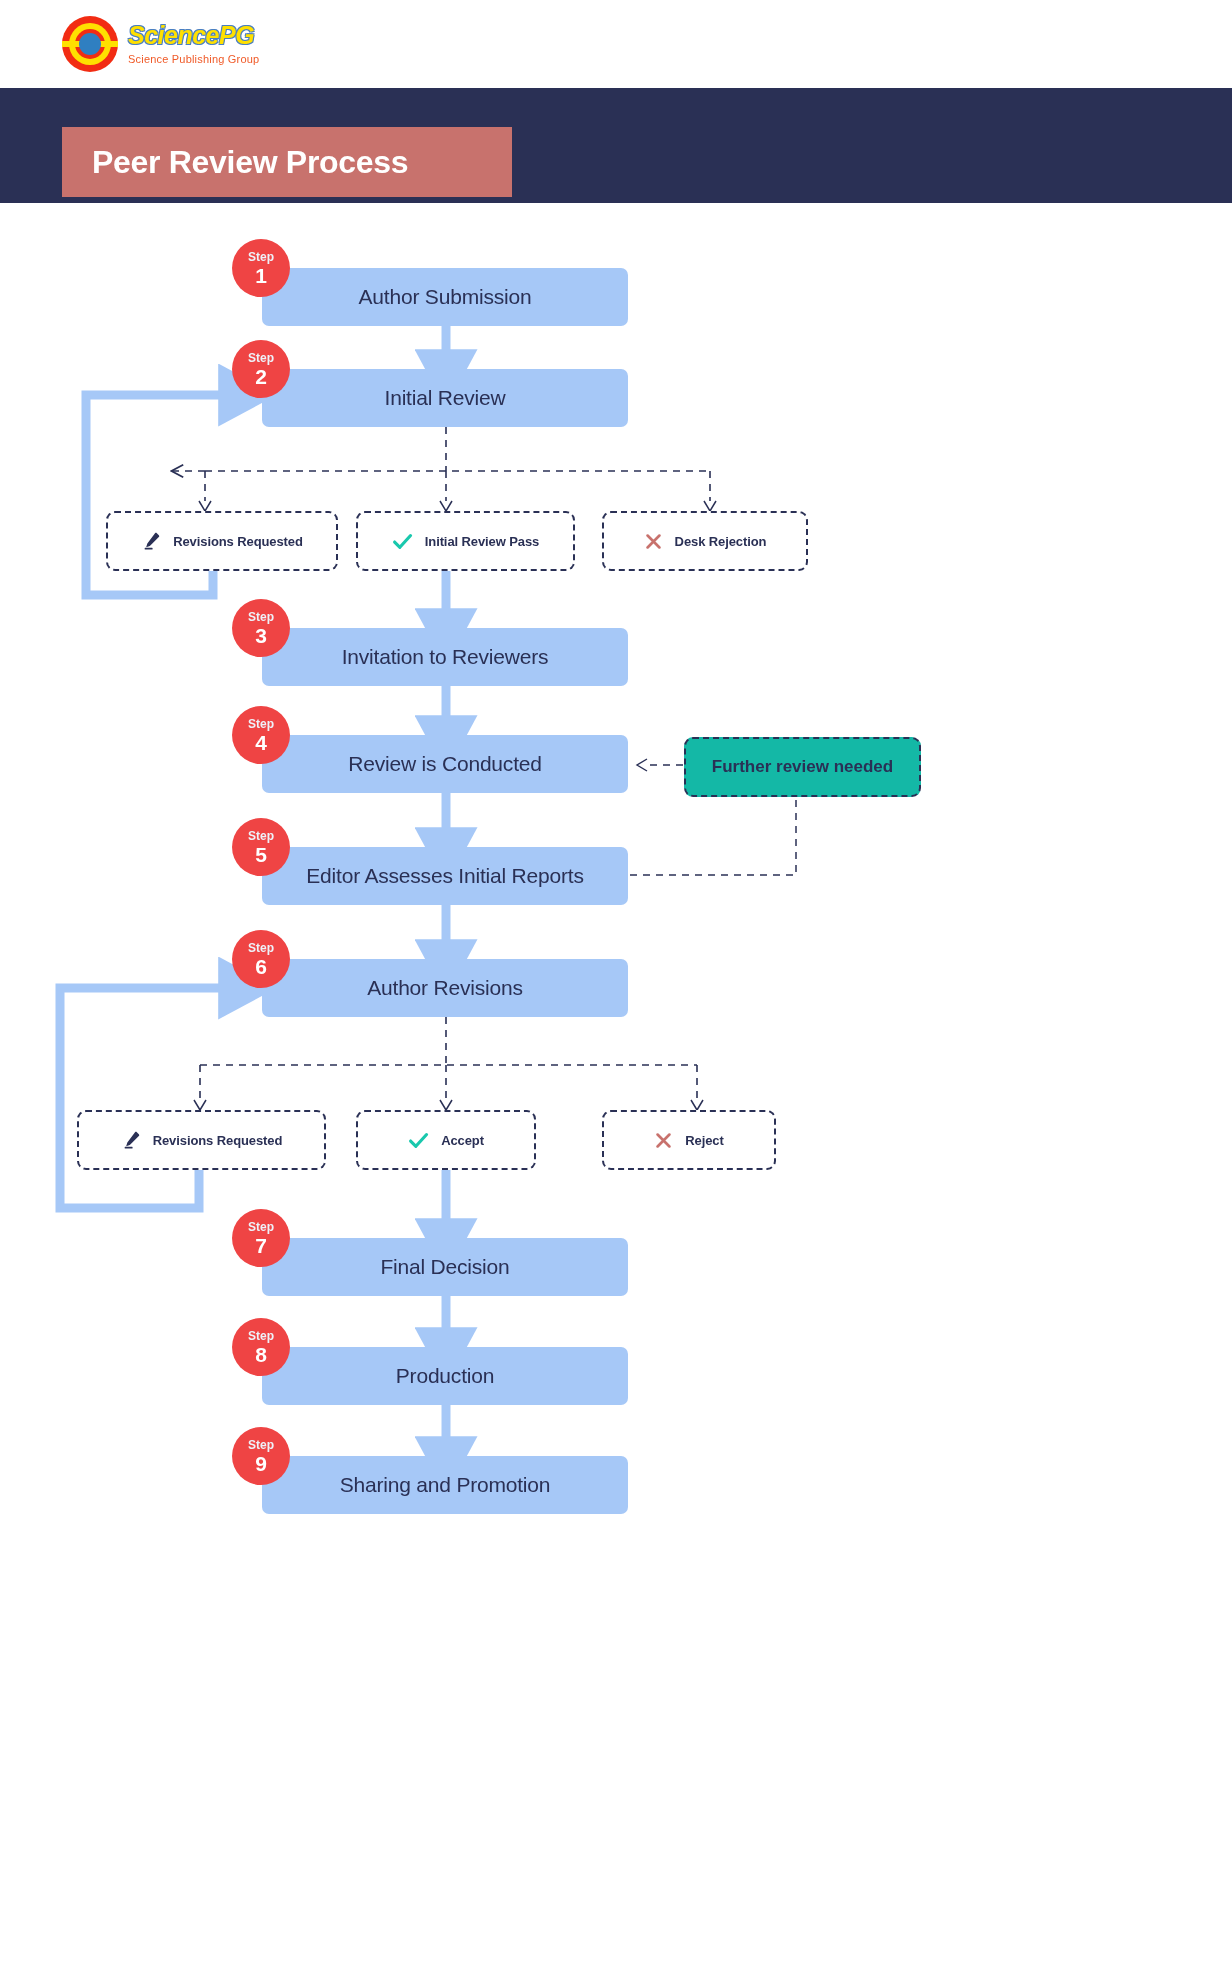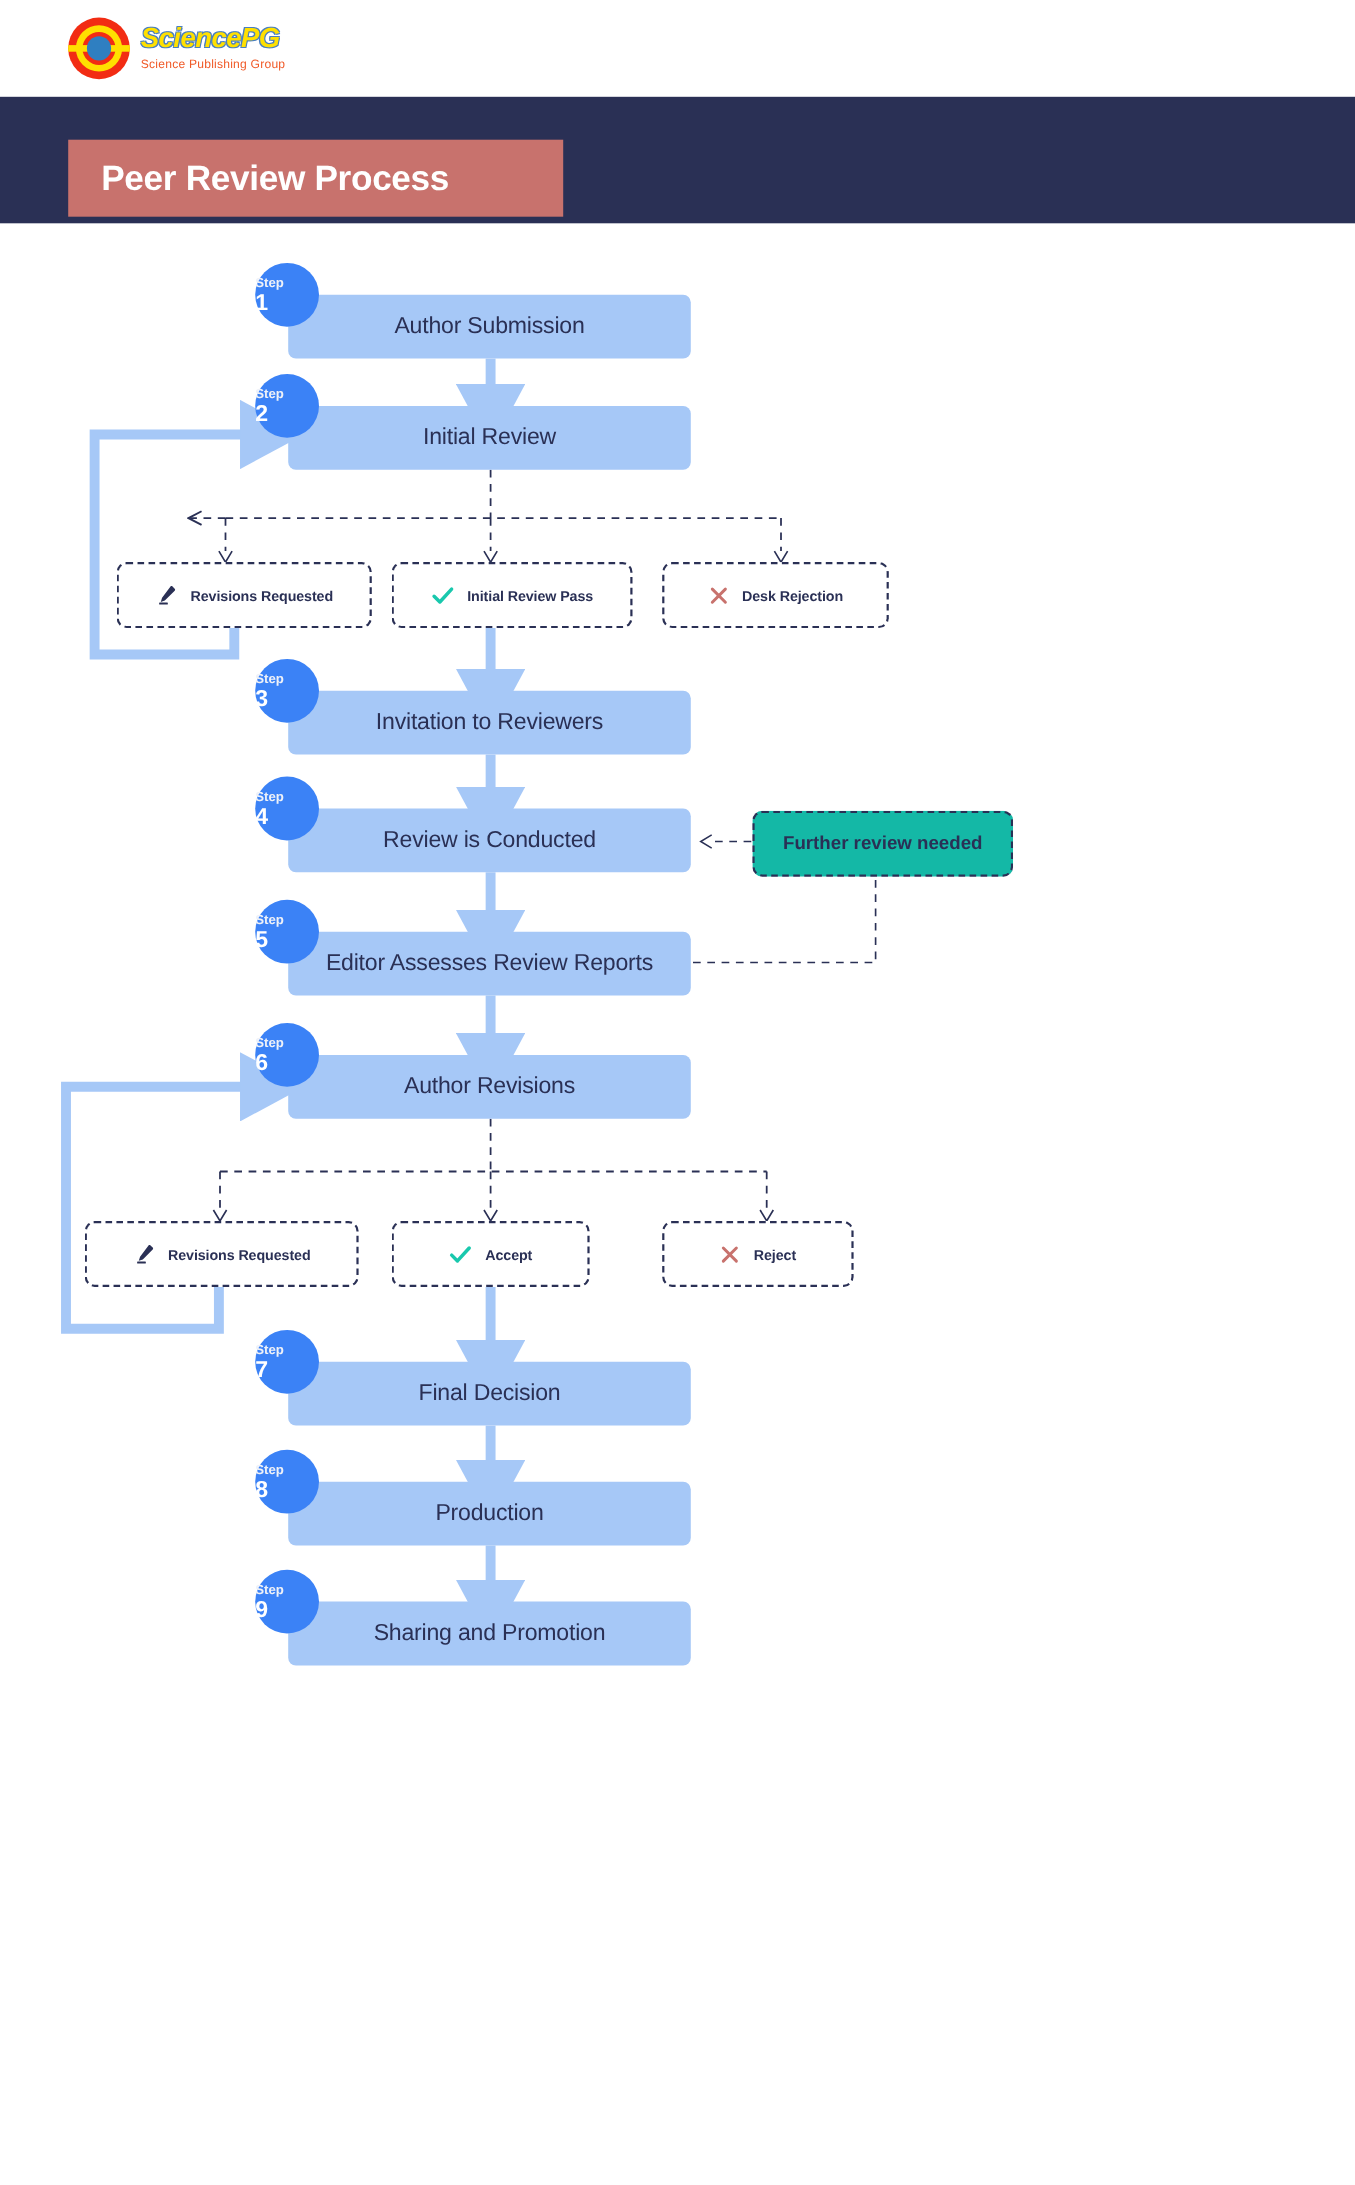--- a/index.html
+++ b/index.html
@@ -130,23 +130,24 @@
   .step-box .label {
     color: #2a3055;
     font-size: 21px;
     font-weight: normal;
     letter-spacing: -0.2px;
   }
   .step-circle {
     position: absolute;
     width: 58px; height: 58px;
     border-radius: 50%;
-    background: #3b82f6;
+    background: #ef4444;
     display: flex;
     flex-direction: column;
+    align-items: center;
     justify-content: center;
     z-index: 3;
   }
   .step-circle .s-word {
     color: #eef1f8;
     font-size: 12px;
     font-weight: bold;
     line-height: 1;
     margin-bottom: 2px;
   }
@@ -339,21 +340,21 @@
 
   <div class="note-box" style="left:684px; top:534px; width:233px;">
     <span class="note-label">Further review needed</span>
   </div>
 
   <div class="step-circle" style="left:232px; top:615px;">
     <span class="s-word">Step</span>
     <span class="s-num">5</span>
   </div>
   <div class="step-box" style="left:262px; top:644px; width:366px;">
-    <span class="label">Editor Assesses Review Reports</span>
+    <span class="label">Editor Assesses Initial Reports</span>
   </div>
 
   <div class="step-circle" style="left:232px; top:727px;">
     <span class="s-word">Step</span>
     <span class="s-num">6</span>
   </div>
   <div class="step-box" style="left:262px; top:756px; width:366px;">
     <span class="label">Author Revisions</span>
   </div>
 

